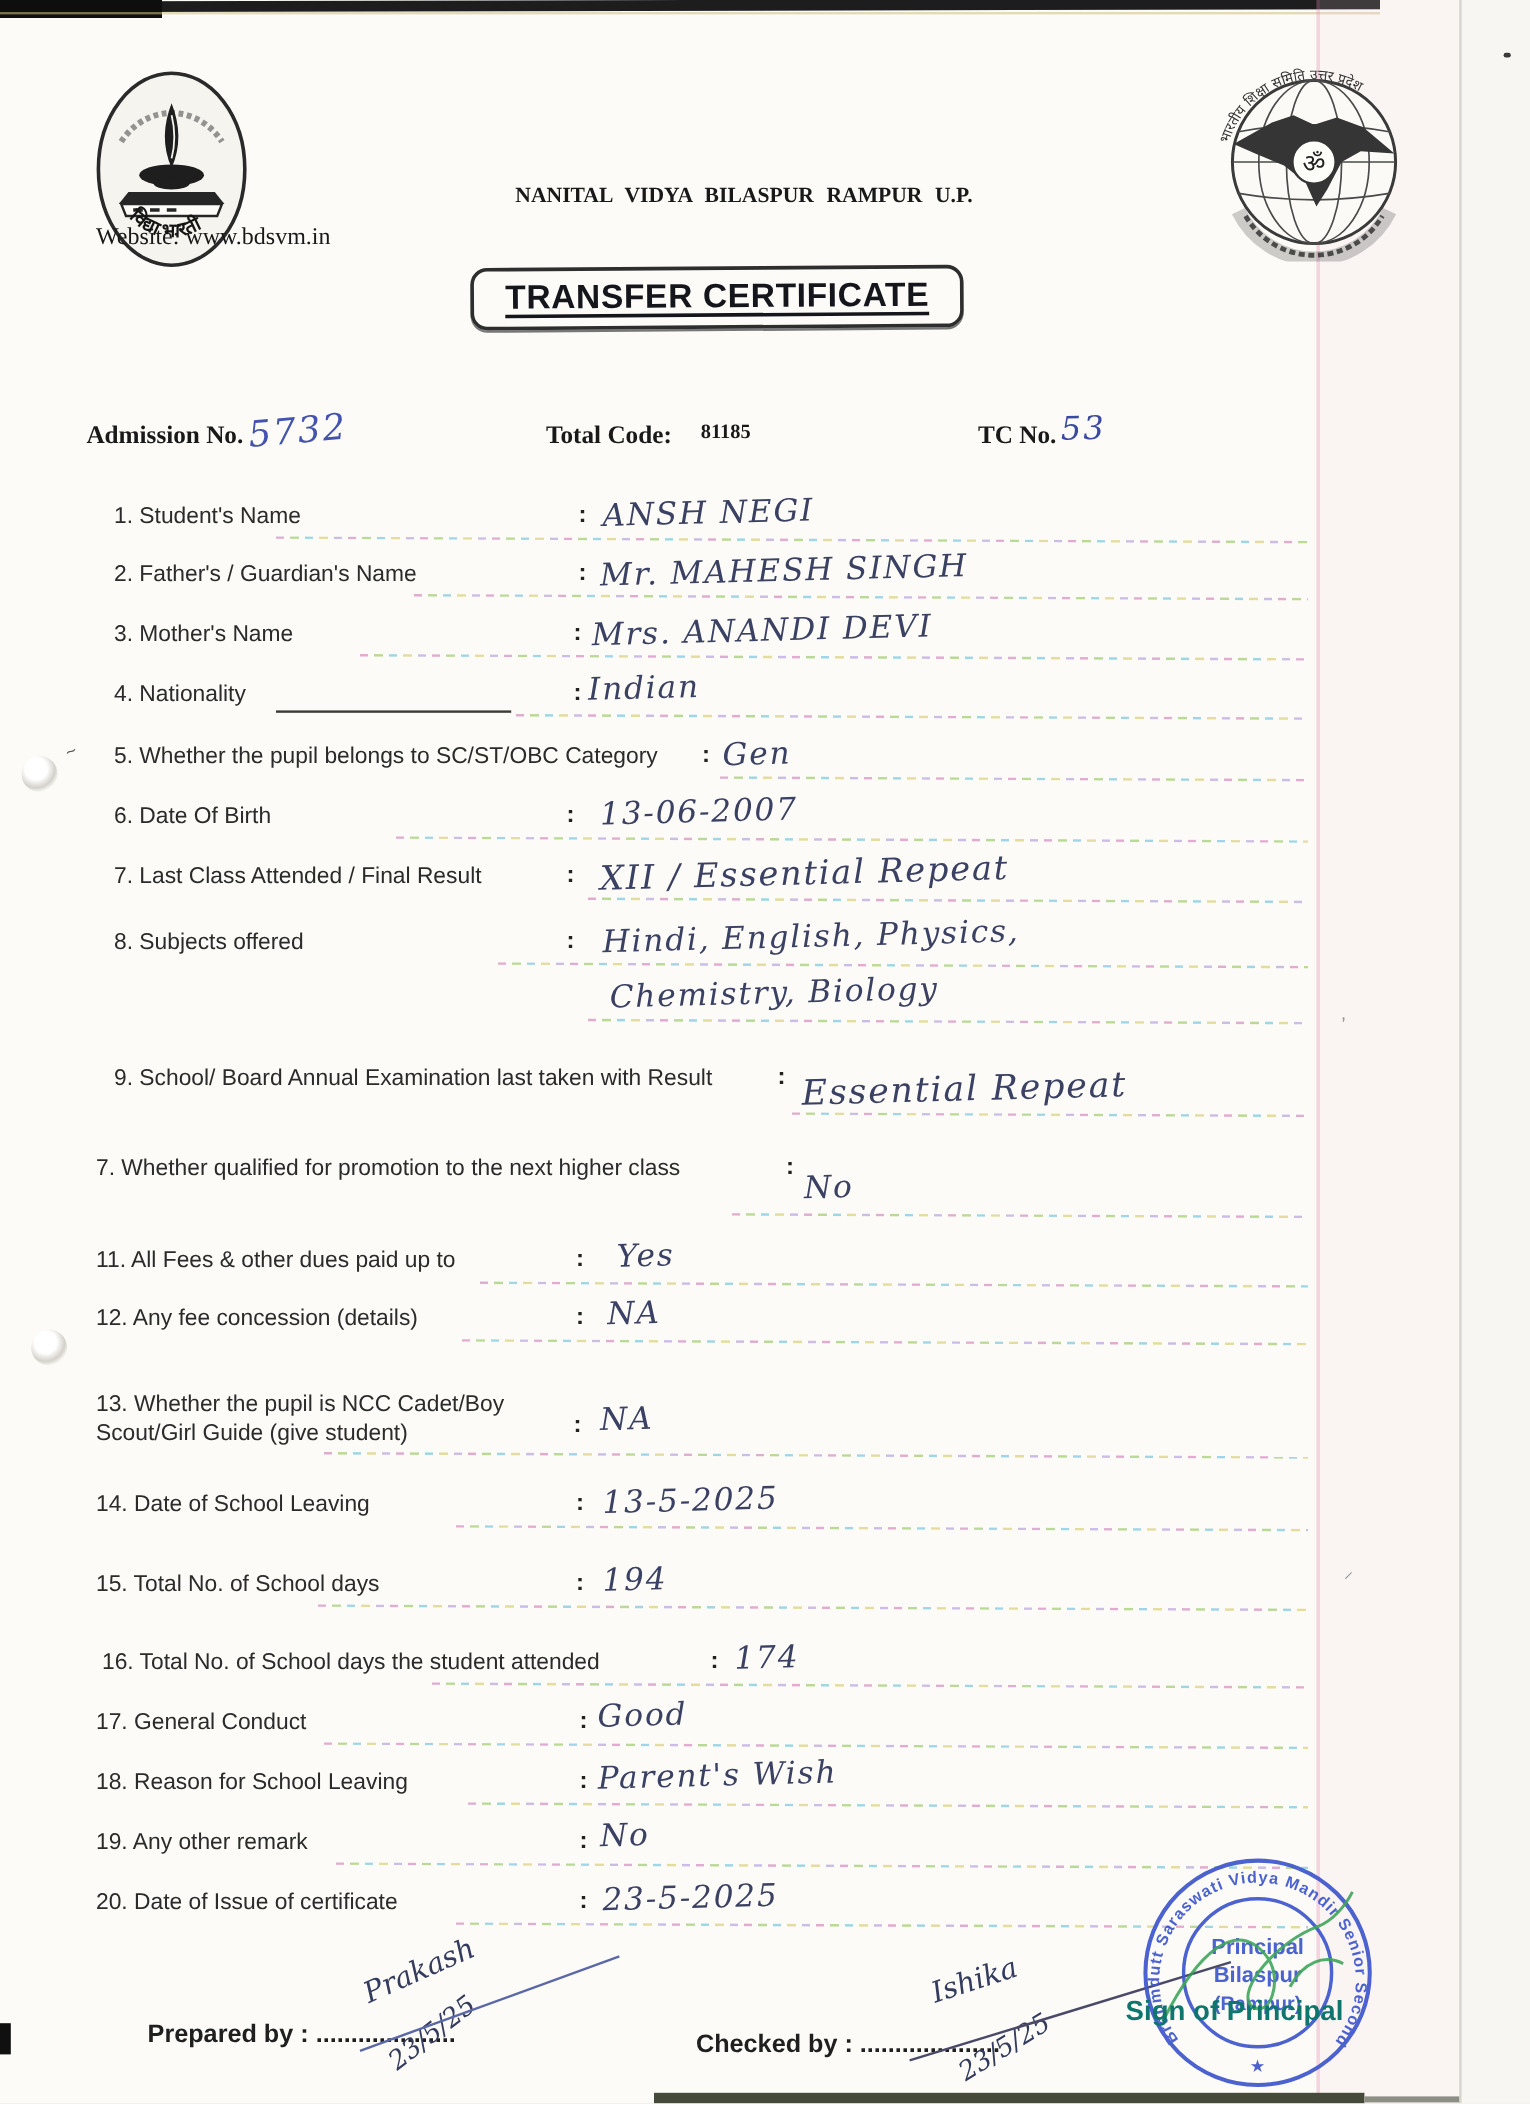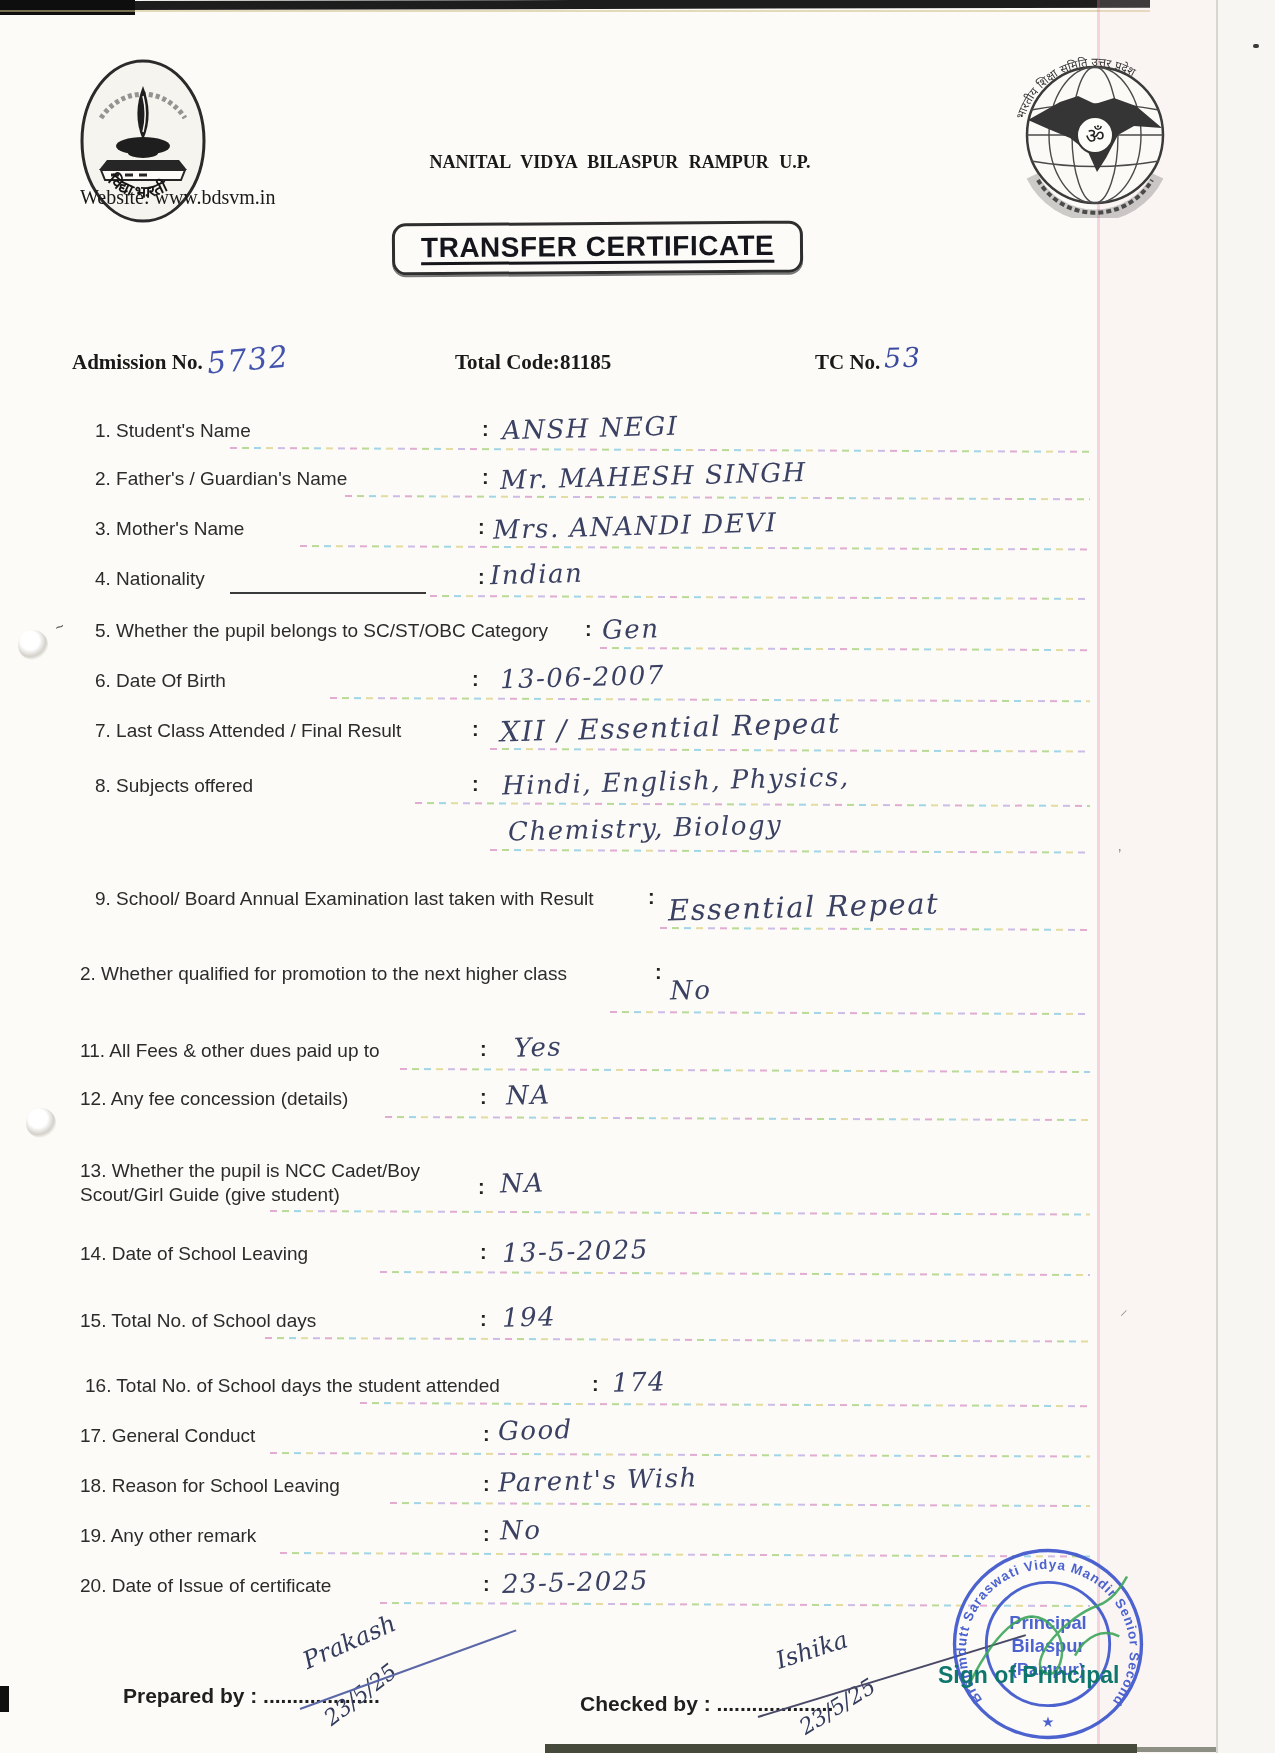--- a/index.html
+++ b/index.html
@@ -97,21 +97,21 @@
   <div class="abs serifb" style="left:120px;top:152px;width:1000px;text-align:center;font-size:18px;word-spacing:6px;">NANITAL VIDYA    BILASPUR RAMPUR U.P.</div>
   <div class="abs serif" style="left:80px;top:186px;width:1000px;text-align:left;font-size:20px;">Website:  www.bdsvm.in</div>
   <div class="abs tcbox" style="left:392px;top:222px;">
     <span class="tctitle">TRANSFER CERTIFICATE</span>
   </div>
 
   <div class="row" style="top:350px">
     <span class="abs serifb" style="left:72px;font-size:21px;">Admission No.</span>
     <span class="abs hand hand-blue" style="left:207px;top:-8px;font-size:30px;transform:rotate(-5deg);">5732</span>
     <span class="abs serifb" style="left:455px;font-size:21px;">Total Code:</span>
-    <span class="abs serifb" style="left:560px;font-size:21px;">81185</span>
+    <span class="abs serifb" style="left:584px;font-size:17px;">81185</span>
     <span class="abs serifb" style="left:815px;font-size:21px;">TC No.</span>
     <span class="abs hand" style="left:884px;top:-8px;font-size:27px;color:#3a4aa0;">53</span>
   </div>
 
   <div class="row" style="top:420px">
     <span class="abs label" style="left:95px">1.  Student's Name</span>
     <span class="abs colon" style="left:482px;top:-2px">:</span>
     <span class="abs hand" style="left:502px;top:-7px">ANSH NEGI</span>
     <div class="abs dotline" style="left:230px;width:860px;top:27px"></div>
   </div>
@@ -169,21 +169,21 @@
   </div>
 
   <div class="row" style="top:888px">
     <span class="abs label" style="left:95px">9.  School/ Board Annual  Examination last  taken with Result</span>
     <span class="abs colon" style="left:648px;top:-2px">:</span>
     <span class="abs hand" style="left:668px;top:2px;font-size:29px">Essential Repeat</span>
     <div class="abs dotline" style="left:660px;width:430px;top:39px"></div>
   </div>
 
   <div class="row" style="top:963px">
-    <span class="abs label" style="left:80px">2. Whether qualified for promotion to the next higher class</span>
+    <span class="abs label" style="left:80px">7. Whether qualified for promotion to the next higher class</span>
     <span class="abs colon" style="left:655px;top:-2px">:</span>
     <span class="abs hand" style="left:670px;top:12px">No</span>
     <div class="abs dotline" style="left:610px;width:480px;top:48px"></div>
   </div>
 
   <div class="row" style="top:1040px">
     <span class="abs label" style="left:80px">11. All Fees &amp; other dues paid up to</span>
     <span class="abs colon" style="left:480px;top:-2px">:</span>
     <span class="abs hand" style="left:514px;top:-8px">Yes</span>
     <div class="abs dotline" style="left:400px;width:690px;top:28px"></div>

